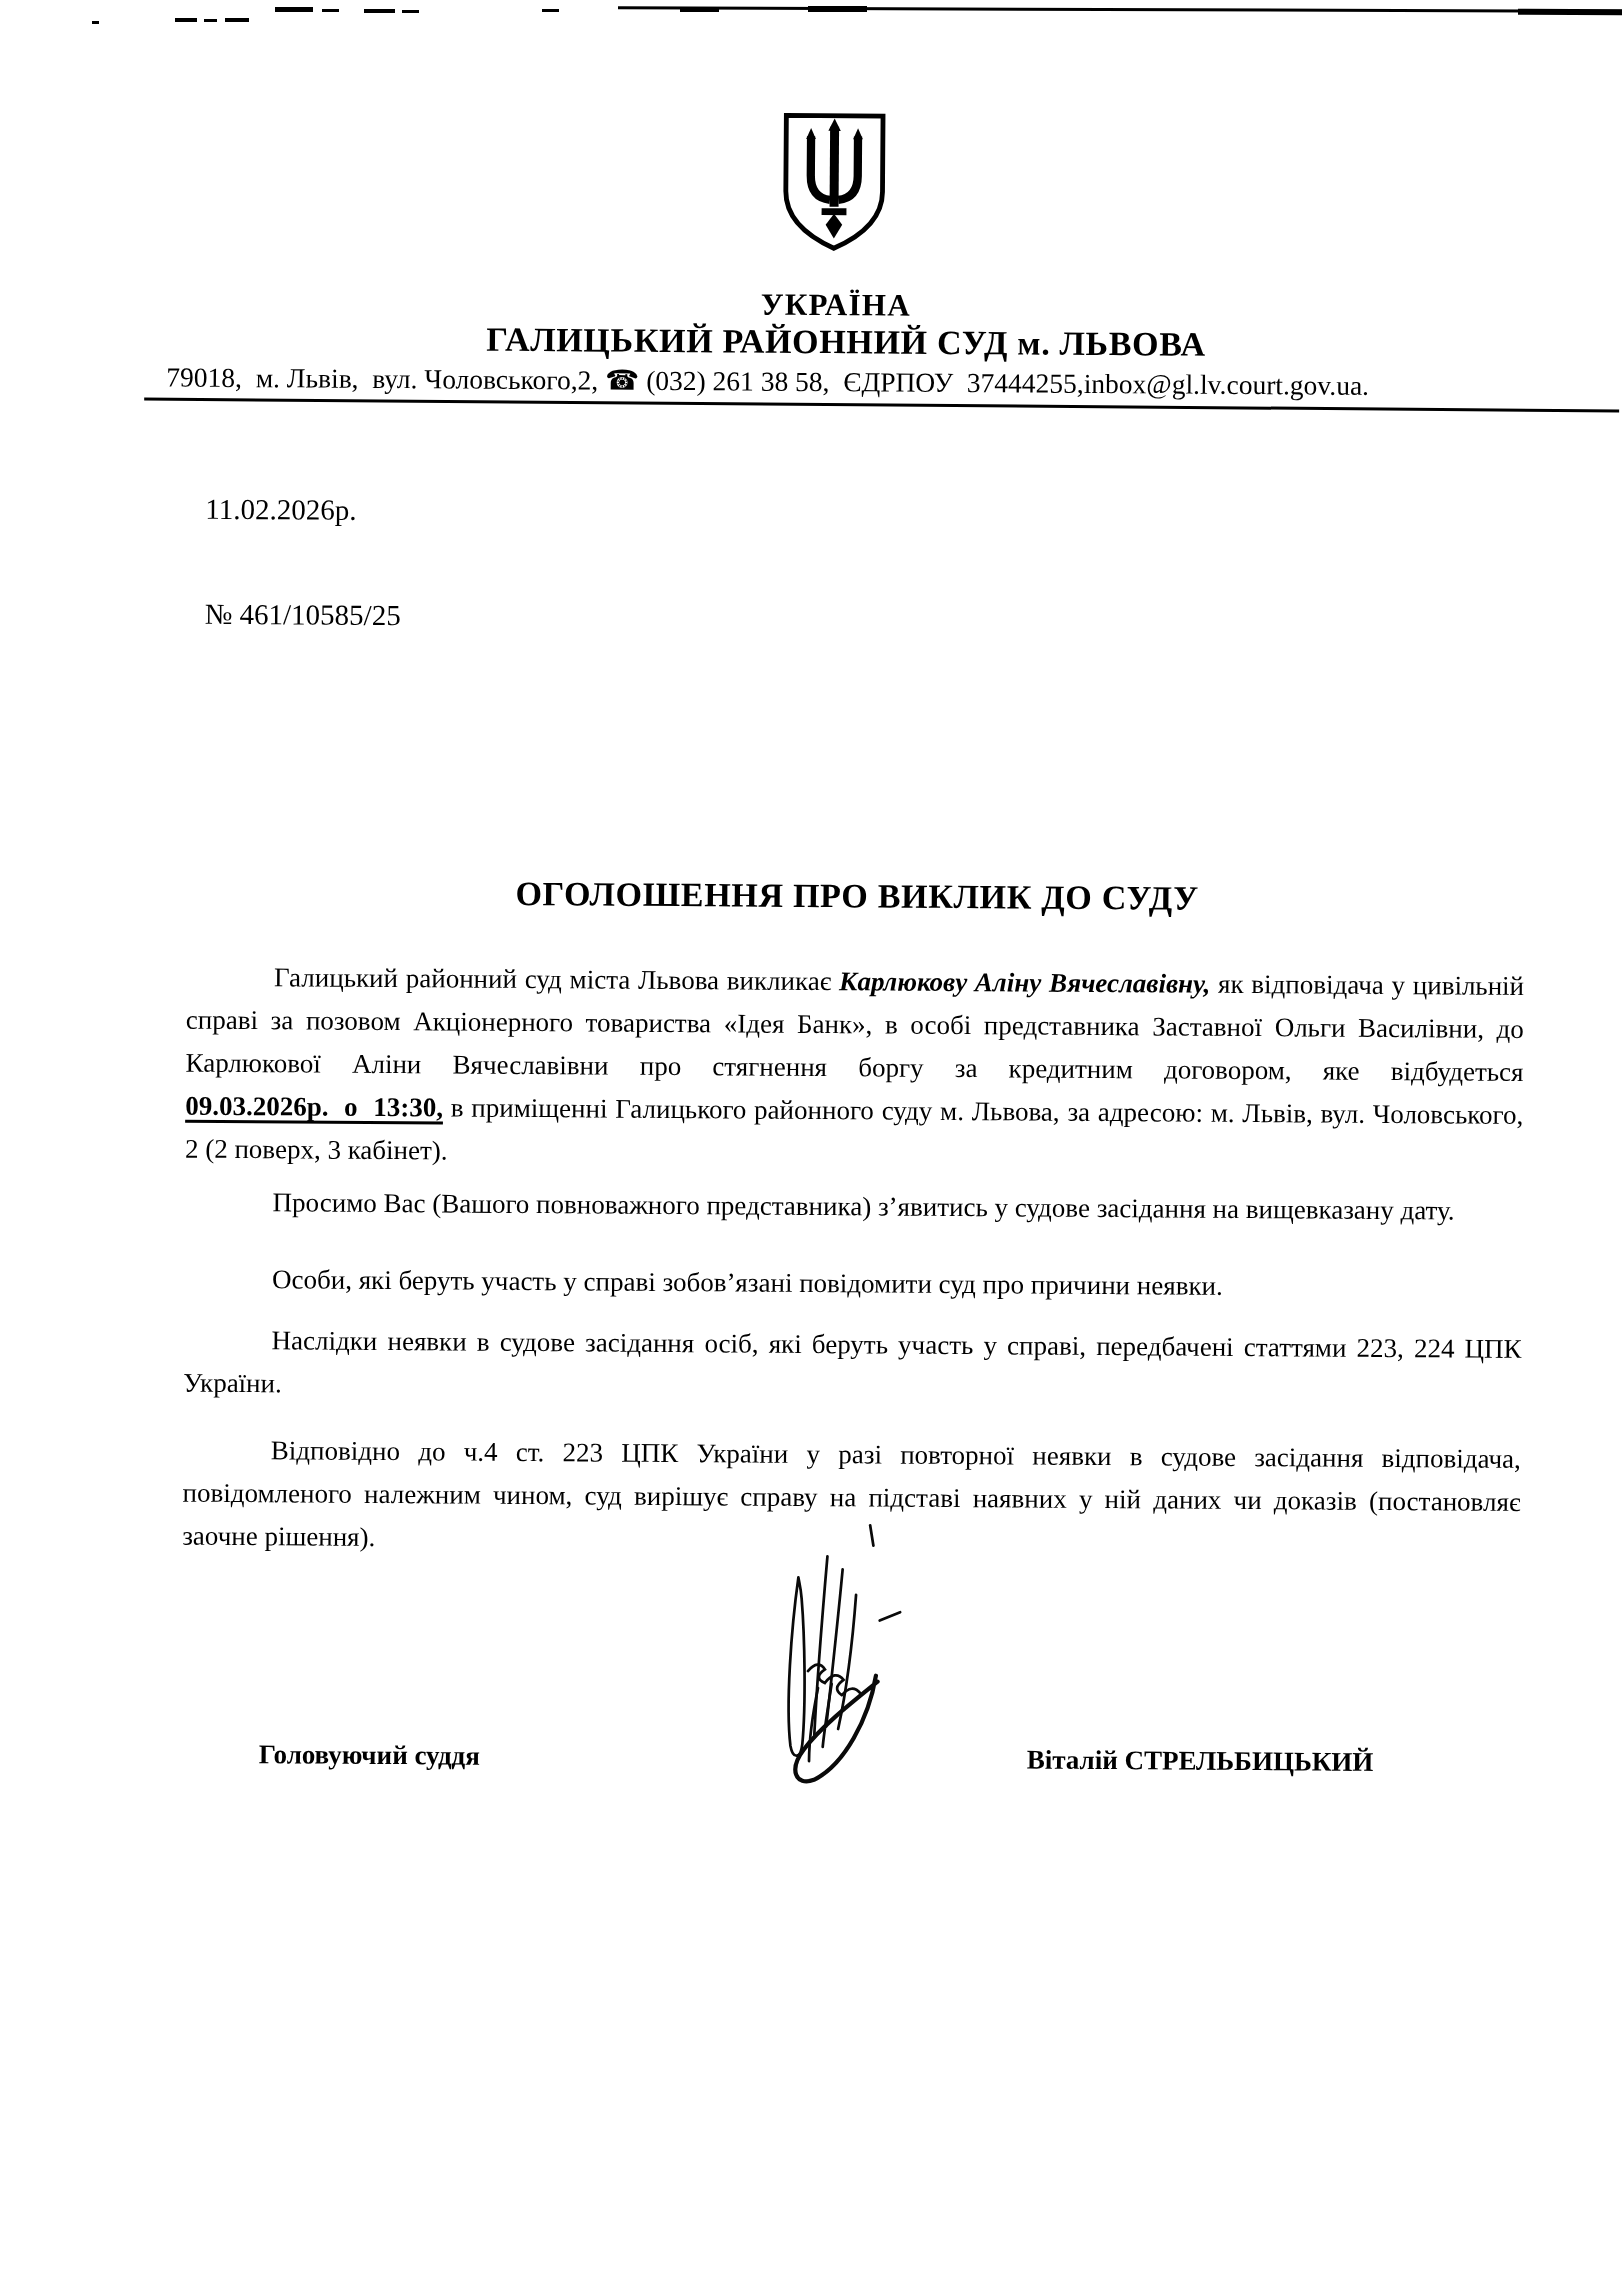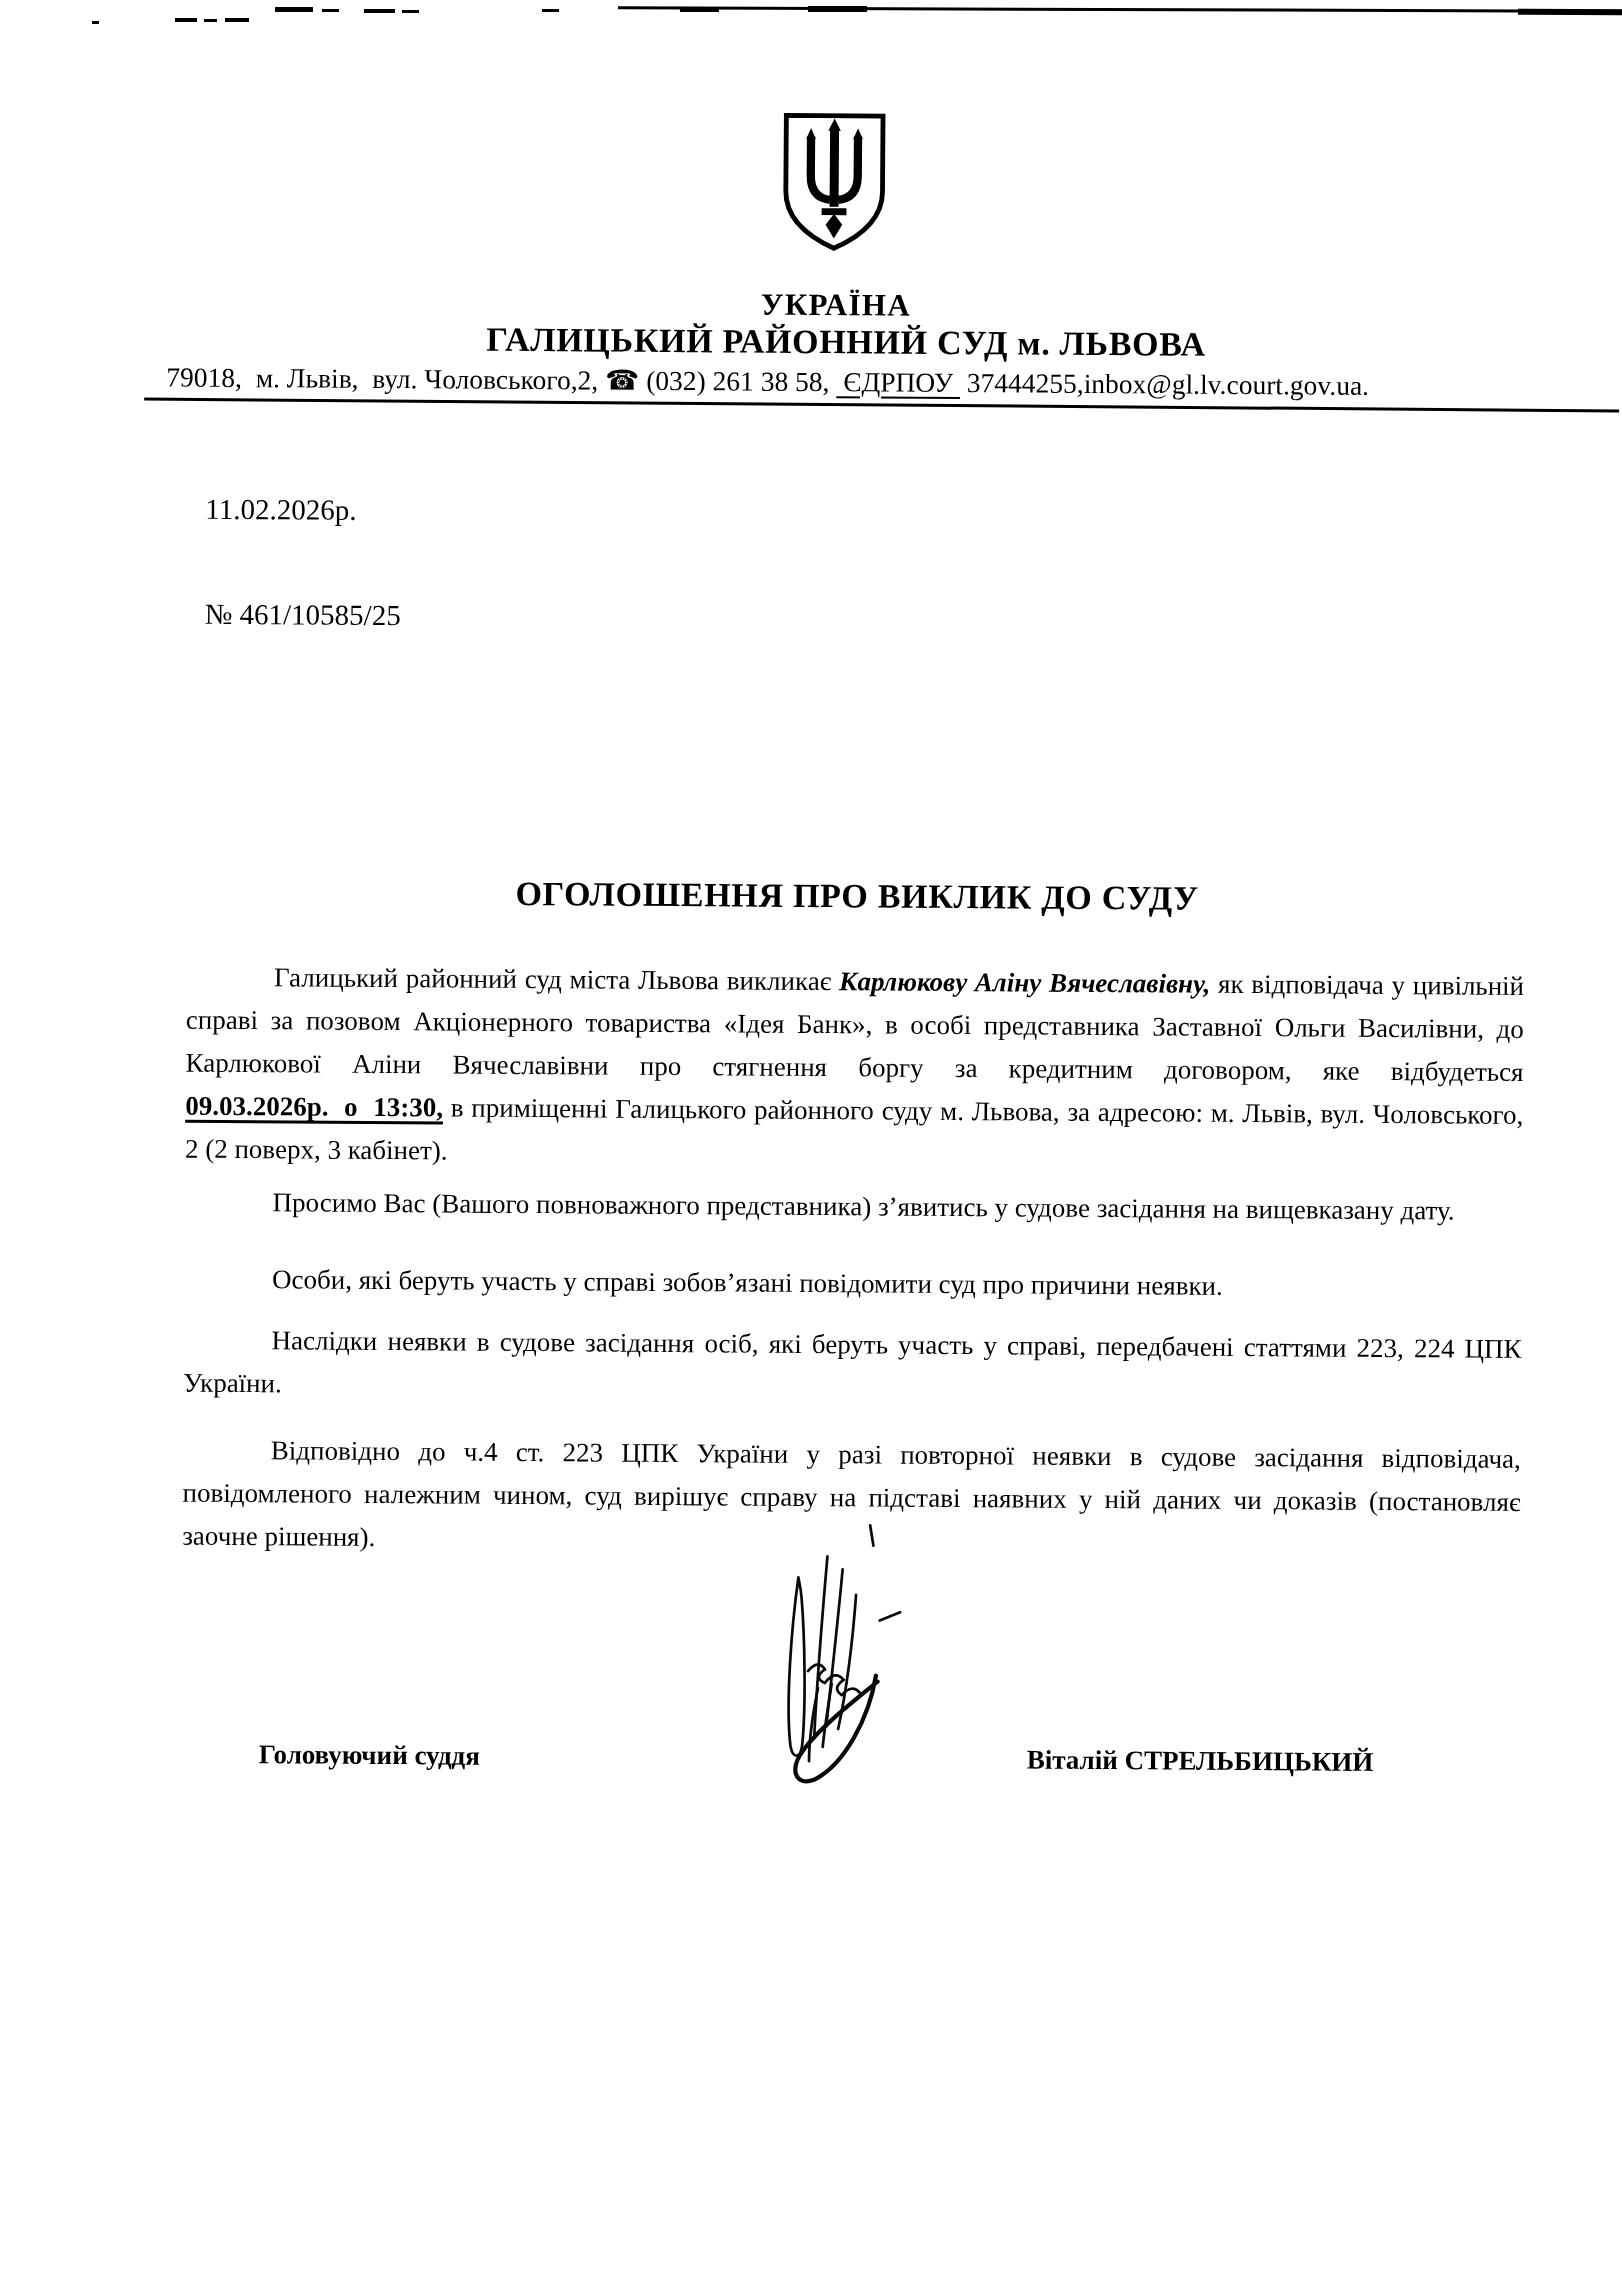--- a/index.html
+++ b/index.html
@@ -25,21 +25,21 @@
   }
   .court {
     margin-top:1.3px; text-align:center; padding-left:75px;
     font-weight:bold; font-size:34px; line-height:38px; letter-spacing:0.7px;
   }
   .addr {
     margin-top:3.9px; margin-left:169px;
     font-size:27.5px; line-height:33px; white-space:pre;
   }
   .addr span { white-space:pre; }
-  .edrpou { text-decoration:underline; text-decoration-thickness:2px; text-underline-offset:4.6px; }
+  .edrpou { text-decoration-thickness:2px; text-underline-offset:4.6px; }
   .rule {
     margin-top:5.2px; margin-left:147px; width:1475px; height:3.3px;
     background:#000; transform:rotate(0.06deg);
   }
   .ref { margin-top:19.6px; margin-left:209px; font-size:29px; line-height:35px; white-space:pre; }
   .doc-title {
     margin-top:171px; text-align:center; padding-left:105px;
     font-weight:bold; font-size:34px; line-height:37px; letter-spacing:0.7px;
   }
   .bodycol {

